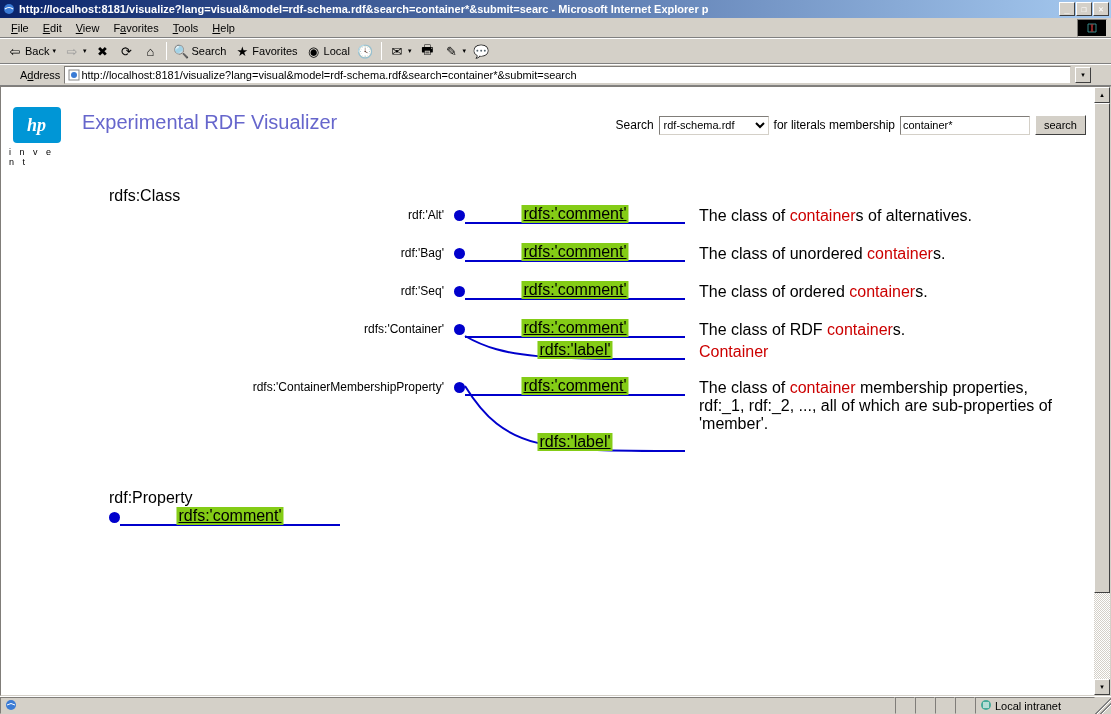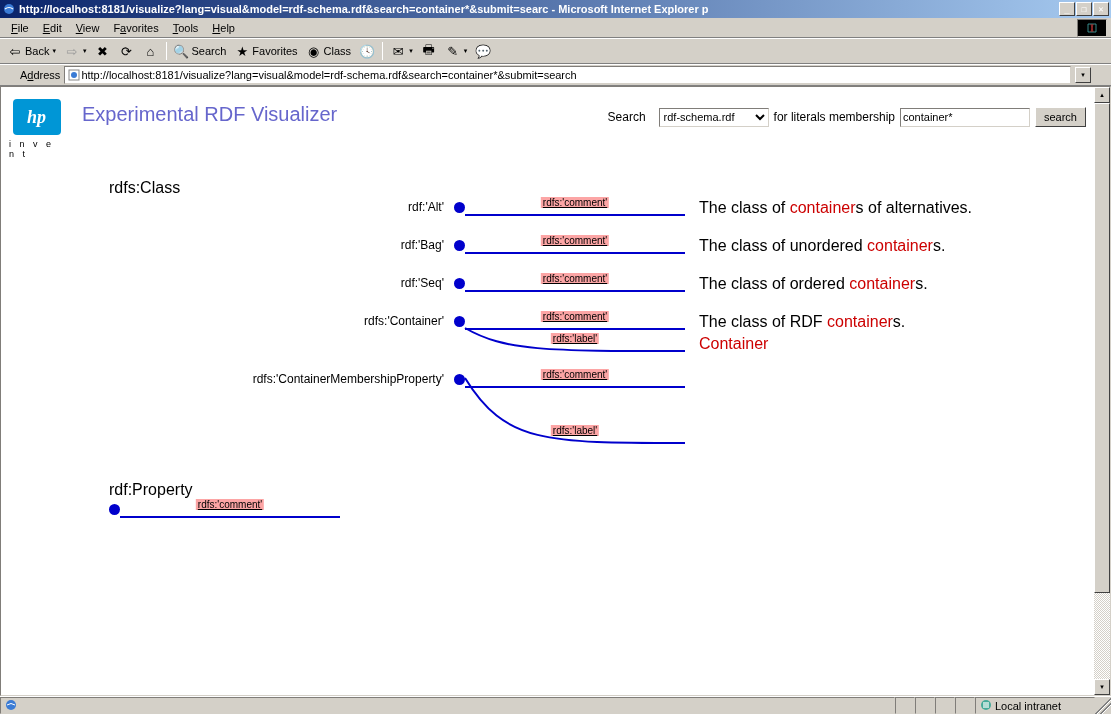--- a/index.html
+++ b/index.html
@@ -28,48 +28,48 @@
     
     .addressbar { background: #d4d0c8; height: 22px; display: flex; align-items: center; padding: 0 20px; border-top: 1px solid #fff; border-bottom: 1px solid #808080; gap: 4px; }
     .addressbar-label { font-size: 11px; }
     .addressbar-field { flex: 1; display: flex; align-items: center; background: #fff; border: 1px inset #d4d0c8; height: 18px; padding: 0 2px; }
     .addressbar-field .page-icon { width: 14px; height: 14px; display:inline-flex;align-items:center;justify-content:center;font-size:11px; }
     .addressbar-field input { flex: 1; border: none; outline: none; font-size: 11px; font-family: inherit; }
     .addressbar-dropdown { width: 16px; height: 16px; background: #d4d0c8; border: 1px solid; border-color: #fff #404040 #404040 #fff; display:flex;align-items:center;justify-content:center;font-size:7px; }
     
     
     .content-viewport { position: absolute; top: 86px; left: 0; right: 0; bottom: 18px; background: #fff; border: 1px inset #d4d0c8; overflow: hidden; }
-    .content { position: absolute; top: 0; left: 0; right: 16px; bottom: 0; overflow: hidden; padding: 12px 8px; font-family: Verdana, sans-serif; }
+    .content { position: absolute; top: 0; left: 0; right: 16px; bottom: 0; overflow: hidden; padding: 20px 8px; font-family: Verdana, sans-serif; }
     .vscroll { position: absolute; top: 0; right: 0; bottom: 0; width: 16px; background: #d4d0c8; display: flex; flex-direction: column; }
     .scroll-btn { width: 16px; height: 16px; background: #d4d0c8; border: 1px solid; border-color: #fff #404040 #404040 #fff; display:flex;align-items:center;justify-content:center;font-size:7px; }
     .scroll-track { flex: 1; background: repeating-conic-gradient(#d4d0c8 0% 25%, #fff 0% 50%) 0 0/2px 2px; position: relative; }
     .scroll-thumb { position: absolute; left:0; right:0; background:#d4d0c8; border: 1px solid; border-color: #fff #404040 #404040 #fff; }
     
     
     .page-header { display: flex; align-items: flex-start; gap: 18px; margin-bottom: 20px; }
     .hp-logo { width: 55px; display:flex;flex-direction:column;align-items:center; }
     .hp-logo-box { width:48px;height:36px;background:#0096d6;border-radius:4px;display:flex;align-items:center;justify-content:center;color:#fff;font-style:italic;font-weight:bold;font-size:18px;font-family:"Times New Roman",serif; }
     .hp-invent { font-size:9px;letter-spacing:3px;margin-top:4px;color:#000; }
     .page-title { font-family: Verdana, sans-serif; font-size: 20px; color: #6666cc; margin-top:4px; }
     .search-row { margin-left: auto; display: flex; align-items: center; gap: 5px; font-size: 12px; margin-top:8px; }
     .search-row select, .search-row input[type=text] { font-size: 11px; font-family: inherit; border: 1px inset #d4d0c8; background:#fff; height: 19px; }
-    .search-row select { width: 110px; margin-left: 8px; }
+    .search-row select { width: 110px; }
     .search-row input[type=text] { width: 130px; padding: 0 2px; }
     .search-btn { font-size: 11px; padding: 1px 8px; background:#d4d0c8; border: 1px solid; border-color: #fff #404040 #404040 #fff; height:20px; }
     
     .section-head { font-family: Verdana, sans-serif; font-size: 16px; margin-left: 100px; margin-top: 18px; }
     
     .graph-area { position: relative; margin-left: 100px; }
     .graph-row { position: relative; display: flex; align-items: flex-start; min-height: 38px; }
     .subject { width: 345px; text-align: right; font-size: 12px; padding-right: 10px; padding-top: 3px; font-family: Verdana, sans-serif; }
     .node-dot { width: 11px; height: 11px; background: #0000cc; border-radius: 50%; margin-top: 5px; flex-shrink: 0; }
     .edges-col { position: relative; width: 220px; flex-shrink: 0; }
     .edge { position: relative; height: 22px; }
     .edge-line { position: absolute; left: 0; right: 0; top: 17px; height: 2px; background: #0000cc; }
-    .edge-label { position: absolute; left: 50%; transform: translateX(-50%); top: 0; font-size: 10px; text-decoration: underline; background: #fca5a5; padding: 0 2px; }
+    .edge-label { position: absolute; left: 50%; transform: translateX(-50%); top: 0; font-size: 16px; text-decoration: underline; background: #84cc16; padding: 0 2px; }
     .objects-col { padding-left: 14px; font-size: 16px; }
     .object-line { min-height: 22px; line-height: 18px; padding-top: 2px; max-width: 370px; }
     .hl { color: #cc0000; }
     
     svg.curve { position: absolute; overflow: visible; pointer-events: none; }
     
     
     .statusbar { position: absolute; bottom: 0; left: 0; right: 0; height: 18px; background: #d4d0c8; border-top: 1px solid #fff; display: flex; font-size: 11px; }
     .status-cell { border: 1px inset #d4d0c8; padding: 0 4px; display:flex;align-items:center;gap:3px; }
     .status-main { flex: 1; }
@@ -134,21 +134,21 @@
   <div class="tool-btn">
       <span class="icon">🔍</span>
       <span>Search</span>
     </div>
   <div class="tool-btn">
       <span class="icon">★</span>
       <span>Favorites</span>
     </div>
   <div class="tool-btn">
       <span class="icon">◉</span>
-      <span>Class</span>
+      <span>Local</span>
     </div>
   <div class="tool-btn">
       <span class="icon">🕓</span>
     </div>
   <div class="tool-sep"></div>
   <div class="tool-btn">
       <span class="icon">✉</span>
       <span class="tool-arrow">▾</span>
     </div>
   <div class="tool-btn">
@@ -272,20 +272,21 @@
               <div class="edge-label">rdfs:'comment'</div>
             </div>
           <div class="edge" style="margin-top:34px">
             <svg class="curve" width="220" height="70" style="left:0;top:-52px">
                 <path d="M0 5 C 40 70, 80 70, 220 70" stroke="#0000cc" stroke-width="2" fill="none"></path>
               </svg>
             <div class="edge-label">rdfs:'label'</div>
           </div>
         </div>
         <div class="objects-col">
+          <div class="object-line" style="min-height:56px"><span>The class of </span><span class="hl">container</span><span> membership properties, rdf:_1, rdf:_2, ..., all of which are sub-properties of 'member'.</span></div>
         </div>
       </div>
     </div>
 
     <div class="section-head" style="margin-top:30px">rdf:Property</div>
     <div class="graph-area">
       <div class="graph-row">
         <div class="node-dot"></div>
         <div class="edges-col">
           <div class="edge">

